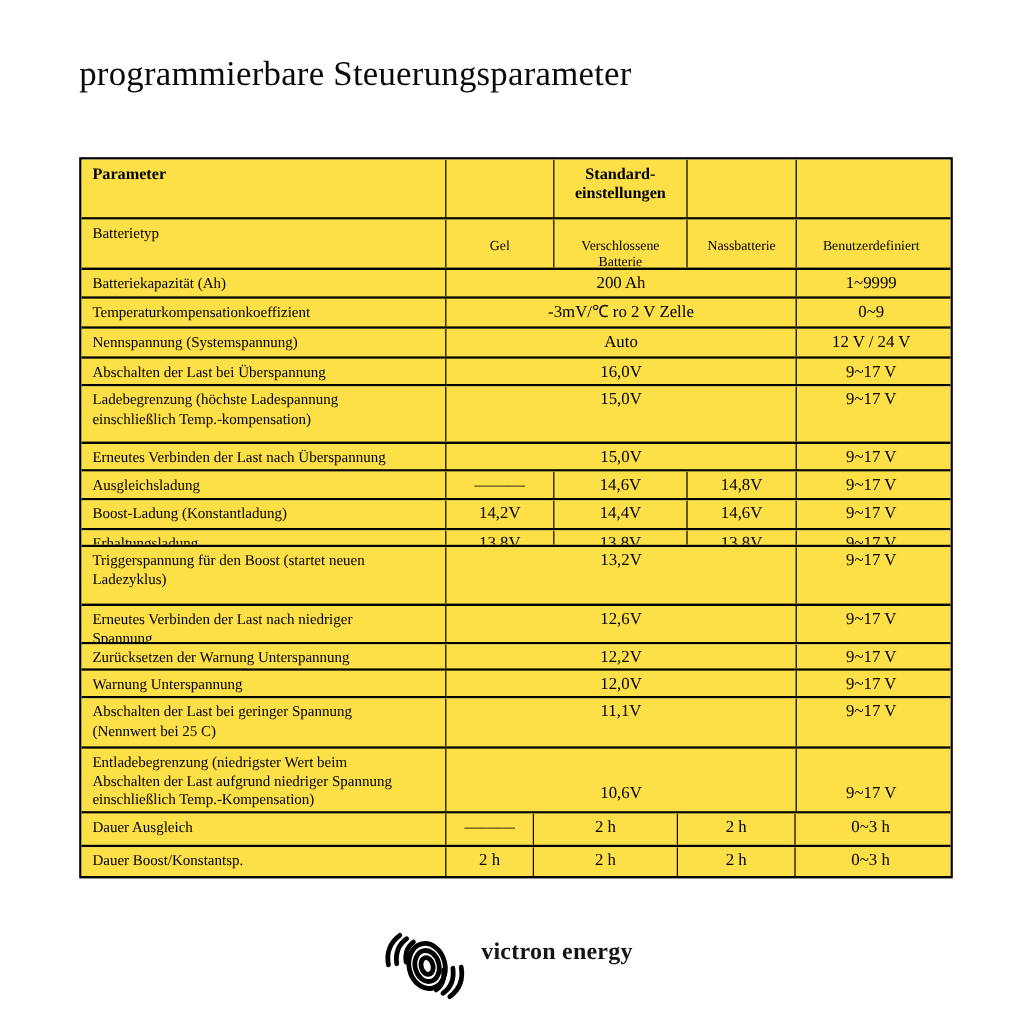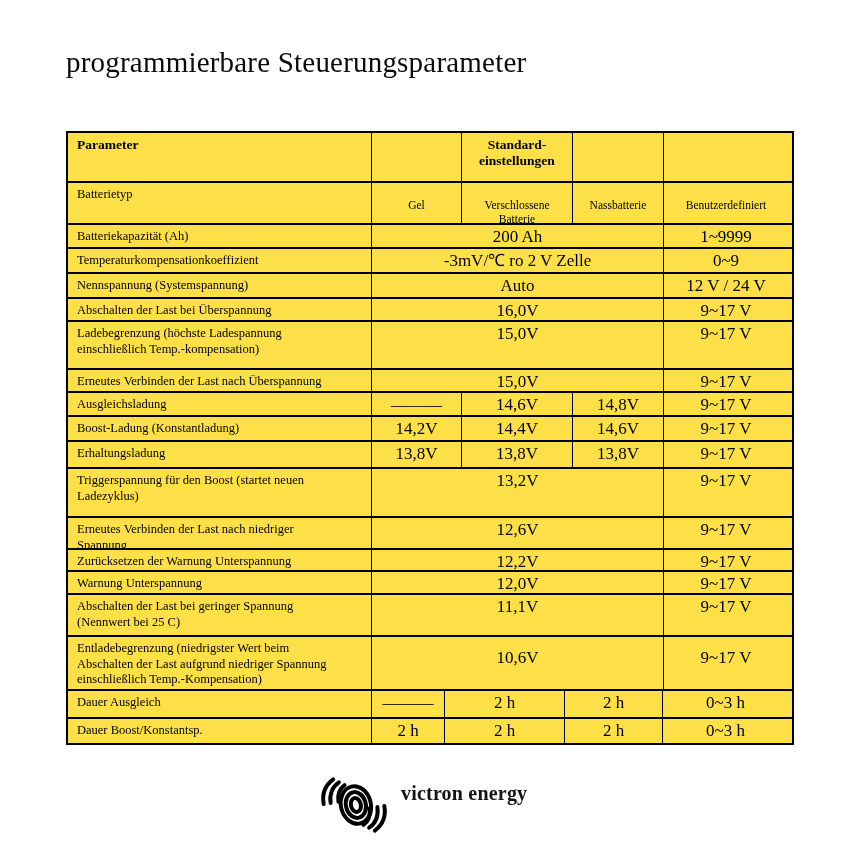--- a/index.html
+++ b/index.html
@@ -19,42 +19,42 @@
   .row:last-child{border-bottom:none;}
   .cell{box-sizing:border-box;border-right:1.5px solid #000;overflow:hidden;}
   .cell:last-child{border-right:none;}
   .c-param{width:304px;font-size:12.5px;line-height:15.5px;padding:4px 6px 0 9px;white-space:pre-line;text-align:left;}
   .c-a{width:90px;} .c-b{width:111px;} .c-c{width:91px;} .c-d{width:124px;}
   .c-mid{width:292px;}
   .c-da{width:73px;} .c-db{width:120px;} .c-dc{width:98px;} .c-dd{width:125px;}
   .hdr{font-weight:bold;font-size:13.5px;line-height:16px;}
   .mid-hdr{text-align:center;padding-top:4px;white-space:pre-line;}
   .small{font-size:11.5px;line-height:13.5px;text-align:center;padding-top:16px;white-space:pre-line;}
-  .val{font-size:17px;line-height:18px;text-align:center;padding-top:3px;}
+  .val{font-size:14px;line-height:18px;text-align:center;padding-top:3px;}
   
   .row:nth-child(1){height:50px}
   .row:nth-child(2){height:42px}
   .row:nth-child(3){height:24px}
   .row:nth-child(4){height:25px}
   .row:nth-child(5){height:25px}
   .row:nth-child(6){height:23px}
   .row:nth-child(7){height:48px}
   .row:nth-child(8){height:23px}
   .row:nth-child(9){height:24px}
   .row:nth-child(10){height:25px}
-  .row:nth-child(11){height:27px}
+  .row:nth-child(11){height:14px}
   .row:nth-child(12){height:49px}
   .row:nth-child(13){height:32px}
   .row:nth-child(14){height:22px}
   .row:nth-child(15){height:23px}
   .row:nth-child(16){height:42px}
   .row:nth-child(17){height:54px}
   .row:nth-child(18){height:28px}
   .row:nth-child(19){height:24px}
-  .row:nth-child(17) .val{padding-top:12px;}
+  .row:nth-child(17) .val{padding-top:29px;}
   .logo{
     position:absolute;left:318px;top:774px;
     display:flex;align-items:flex-start;gap:11px;
   }
   .brand{font-weight:bold;font-size:20px;letter-spacing:0.2px;color:#141414;margin-top:8px;}
   .mark{display:block;}
 </style>
 </head>
 <body>
 

